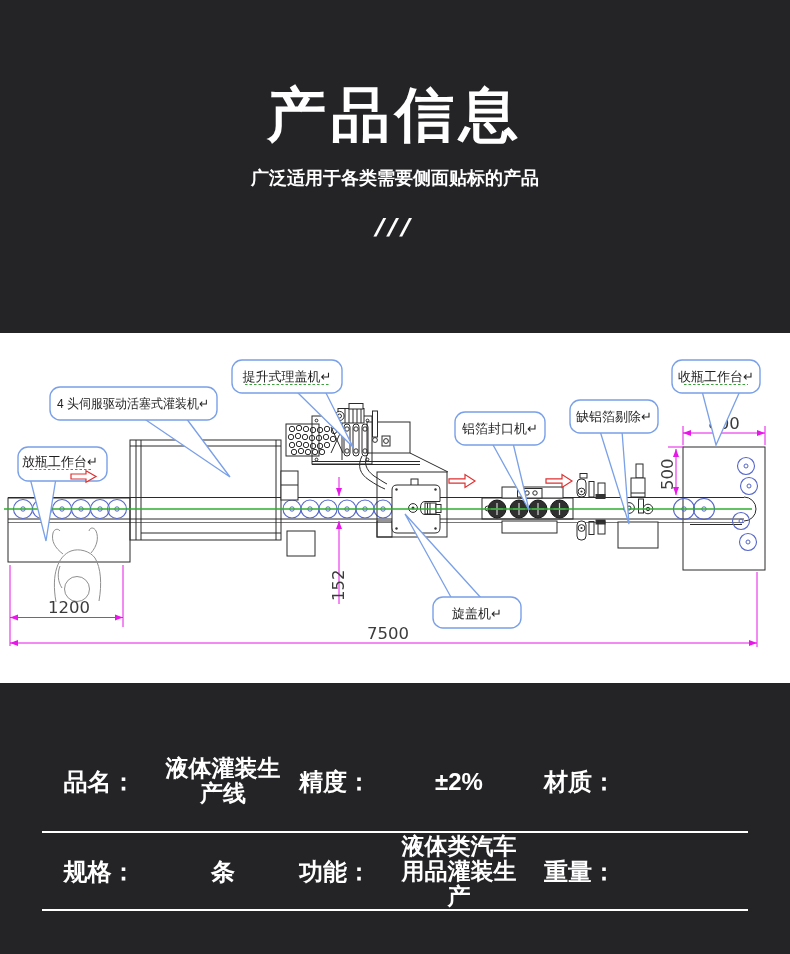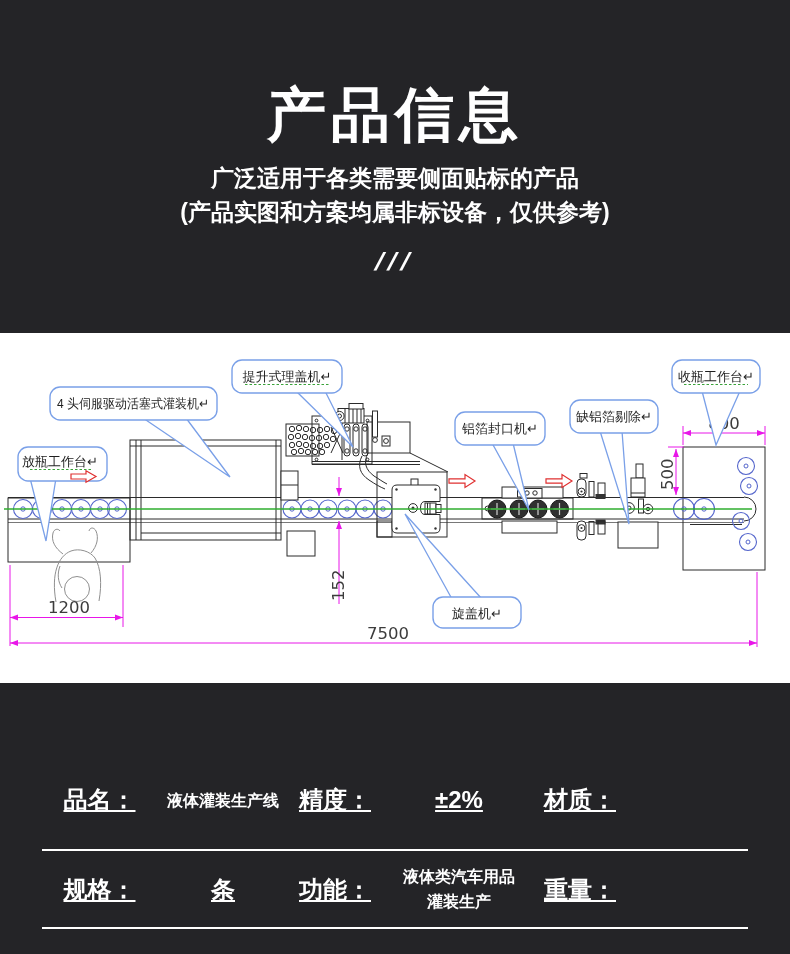--- a/index.html
+++ b/index.html
@@ -1,21 +1,21 @@
 <!DOCTYPE html>
 <html><head>
 <meta charset="utf-8">
 <style>
   html,body{margin:0;padding:0;background:#242427;}
   .page{width:790px;height:954px;margin:0 auto;background:#242427;overflow:hidden;
         font-family:"Liberation Sans","DejaVu Sans",sans-serif;}
   
   .hero{height:333px;background:#242427;color:#fff;text-align:center;}
   .hero-title{padding-top:86px;font-size:59px;font-weight:bold;letter-spacing:5px;line-height:1.0;}
-  .hero-sub{margin-top:16px;font-size:23px;font-weight:bold;line-height:34px;}
+  .hero-sub{margin-top:16px;font-size:18px;font-weight:bold;line-height:34px;}
   .hero-sub p{margin:0;}
   .hero-slashes{margin-top:18px;font-size:25px;font-weight:bold;font-style:italic;
                 letter-spacing:6px;transform:skewX(-8deg);}
   
   .diagram-wrap{height:350px;background:#ffffff;}
   svg{display:block;}
   .cad{stroke:#2b2b2b;fill:none;stroke-width:1;}
   .cadw{stroke:#2b2b2b;fill:#ffffff;stroke-width:1;}
   .thin{stroke:#555;stroke-width:.8;fill:none;}
   .blue{stroke:#5566cc;fill:none;stroke-width:1.1;}
@@ -28,38 +28,37 @@
   .callout-tail{fill:#ffffff;stroke:#7aa0e8;stroke-width:1.3;}
   .callout-box{fill:#ffffff;stroke:#7aa0e8;stroke-width:1.4;}
   .callout-txt{fill:#1f1f1f;font-size:13px;font-family:"Liberation Sans",sans-serif;text-anchor:middle;}
   .spell{stroke:#3aa33a;stroke-width:1.2;stroke-dasharray:2.5,2;fill:none;}
   .redarrow{stroke:#e03030;stroke-width:1.2;fill:#ffffff;}
   .darkpart{fill:#333;stroke:none;}
   .wheel{fill:#303030;stroke:#161616;stroke-width:1;}
   .wheelcross{stroke:#cfcfcf;stroke-width:1.2;fill:none;}
   
   .spec{height:271px;background:#242427;color:#fff;}
-  .spec-inner{margin:0 42px;padding-top:66px;text-decoration:underline;}
+  .spec-inner{margin:0 42px;padding-top:48px;}
   .spec-row{display:grid;grid-template-columns:115px 132px 92px 156px 86px 125px;align-items:center;}
   .spec-row.r1{height:100px;}
   .spec-row.r2{height:76px;}
   .cell{font-size:24px;font-weight:bold;text-align:center;line-height:25px;}
-  .cell .wrap{display:inline-block;max-width:124px;font-size:16px;}
+  .cell .wrap{display:inline-block;max-width:124px;font-size:23px;}
   .sep{height:2px;background:#ffffff;}
 </style>
 </head>
 <body>
 
 <div class="page">
 
   <div class="hero">
     <div class="hero-title">产品信息</div>
     <div class="hero-sub">
       <p>广泛适用于各类需要侧面贴标的产品</p>
-      <p>(产品实图和方案均属非标设备，仅供参考)</p>
     </div>
     <div class="hero-slashes">///</div>
   </div>
 
   <div class="diagram-wrap">
   <svg width="790" height="350" viewBox="0 333 790 350">
 
     <g>
       <line class="cad" x1="8" y1="497.5" x2="744" y2="497.5"></line>
       <line class="cad" x1="8" y1="519" x2="744" y2="519"></line>

